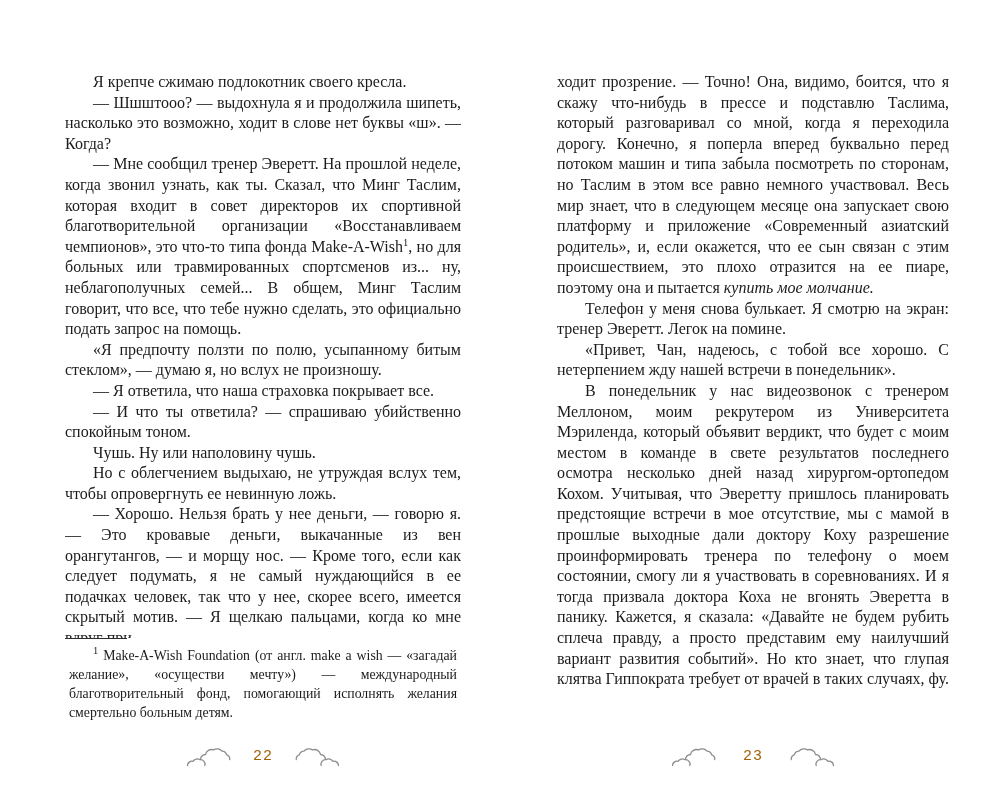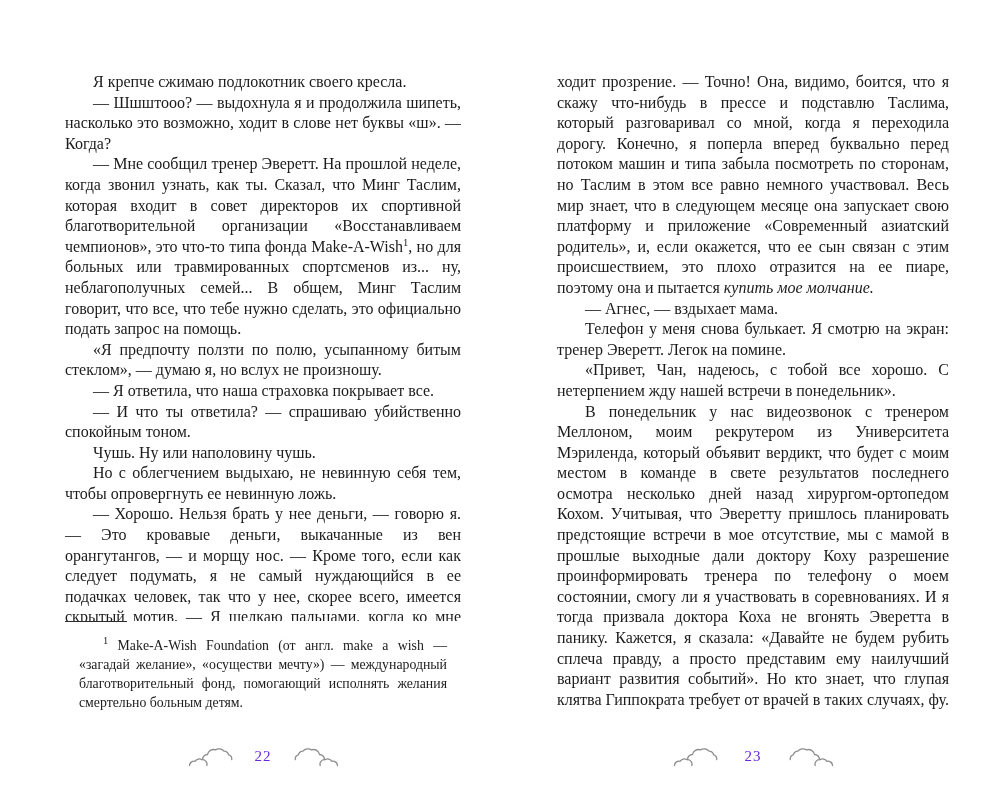--- a/index.html
+++ b/index.html
@@ -51,42 +51,43 @@
     margin-top: auto;
     flex: none;
   }
   .footnote-rule {
     width: 62px;
     height: 0;
     border-top: 1.5px solid #2c2c2c;
     margin: 0 0 7px 0;
   }
   .fn-text {
-    margin: 14px;
+    margin: 4px;
     font-size: 13.8px;
     line-height: 19px;
     text-align: justify;
     text-indent: 24px;
     hyphens: auto;
     -webkit-hyphens: auto;
   }
   .page-footer {
     flex: none;
     margin-top: 12px;
     display: flex;
     align-items: center;
     justify-content: center;
     gap: 19px;
     height: 36px;
   }
   .page.right .page-footer { margin-top: auto; gap: 24px; }
   .page-num {
     font-size: 15px;
-    color: #6d28d9;
+    color: #a16207;
     letter-spacing: 1px;
+    font-family: Liberation Mono, monospace;
   }
   .clouds { display: block; }
   .clouds.mirror { transform: scaleX(-1); }
   .cloud-line {
     fill: none;
     stroke: #8c8c8c;
     stroke-width: 1.3;
     stroke-linecap: round;
     stroke-linejoin: round;
   }
@@ -98,21 +99,21 @@
 
   <div class="page left">
     <div class="page-body">
       <p class="para">Я крепче сжимаю подлокотник своего кресла.</p>
       <p class="para">— Шшштооо? — выдохнула я и продолжила шипеть, насколько это возможно, ходит в слове нет буквы «ш». — Когда?</p>
       <p class="para"><span>— Мне сообщил тренер Эверетт. На прошлой неделе, когда звонил узнать, как ты. Сказал, что Минг Таслим, которая входит в совет директоров их спортивной благотворительной организации «Восстанавливаем чемпионов», это что-то типа фонда Make-A-Wish</span><sup class="fn-ref">1</sup><span>, но для больных или травмированных спортсменов из... ну, неблагополучных семей... В общем, Минг Таслим говорит, что все, что тебе нужно сделать, это официально подать запрос на помощь.</span></p>
       <p class="para">«Я предпочту ползти по полю, усыпанному битым стеклом», — думаю я, но вслух не произношу.</p>
       <p class="para">— Я ответила, что наша страховка покрывает все.</p>
       <p class="para">— И что ты ответила? — спрашиваю убийственно спокойным тоном.</p>
       <p class="para">Чушь. Ну или наполовину чушь.</p>
-      <p class="para">Но с облегчением выдыхаю, не невинную себя тем, чтобы опровергнуть ее невинную ложь.</p>
+      <p class="para">Но с облегчением выдыхаю, не утруждая вслух тем, чтобы опровергнуть ее невинную ложь.</p>
       <p class="para">— Хорошо. Нельзя брать у нее деньги, — говорю я. — Это кровавые деньги, выкачанные из вен орангутангов, — и морщу нос. — Кроме того, если как следует подумать, я не самый нуждающийся в ее подачках человек, так что у нее, скорее всего, имеется скрытый мотив. — Я щелкаю пальцами, когда ко мне вдруг при-</p>
     </div>
 
     <div class="footnote">
       <div class="footnote-rule"></div>
       <p class="fn-text"><sup class="fn-ref">1</sup> <span>Make-A-Wish Foundation (от англ. make a wish — «загадай желание», «осуществи мечту») — международный благотворительный фонд, помогающий исполнять желания смертельно больным детям.</span></p>
     </div>
 
     <div class="page-footer">
       <svg class="clouds" width="48" height="24" viewBox="0 0 48 24" aria-hidden="true">
@@ -123,21 +124,20 @@
       <svg class="clouds mirror" width="48" height="24" viewBox="0 0 48 24" aria-hidden="true">
         <path class="cloud-line" d="M1.5,21.5 a4.5,4.5 0 0 1 5.5,-4.2 a5,5 0 0 1 7,-1.6 a4.5,4.5 0 0 1 4.8,5.8"></path>
         <path class="cloud-line" d="M14.5,15.5 a5,5 0 0 1 5,-5 a6,6 0 0 1 8,-4.6 a6.5,6.5 0 0 1 8.6,1.2 a5,5 0 0 1 4.6,3.8 a3.8,3.8 0 0 1 3,4.6"></path>
       </svg>
     </div>
   </div>
 
   <div class="page right">
     <div class="page-body">
       <p class="para no-indent"><span>ходит прозрение. — Точно! Она, видимо, боится, что я скажу что-нибудь в прессе и подставлю Таслима, который разговаривал со мной, когда я переходила дорогу. Конечно, я поперла вперед буквально перед потоком машин и типа забыла посмотреть по сторонам, но Таслим в этом все равно немного участвовал. Весь мир знает, что в следующем месяце она запускает свою платформу и приложение «Современный азиатский родитель», и, если окажется, что ее сын связан с этим происшествием, это плохо отразится на ее пиаре, поэтому она и пытается </span><em class="emph">купить мое молчание.</em></p>
-      <p class="para">— Агнес, — вздыхает мама.</p>
       <p class="para">Телефон у меня снова булькает. Я смотрю на экран: тренер Эверетт. Легок на помине.</p>
       <p class="para">«Привет, Чан, надеюсь, с тобой все хорошо. С нетерпением жду нашей встречи в понедельник».</p>
       <p class="para">В понедельник у нас видеозвонок с тренером Меллоном, моим рекрутером из Университета Мэриленда, который объявит вердикт, что будет с моим местом в команде в свете результатов последнего осмотра несколько дней назад хирургом-ортопедом Кохом. Учитывая, что Эверетту пришлось планировать предстоящие встречи в мое отсутствие, мы с мамой в прошлые выходные дали доктору Коху разрешение проинформировать тренера по телефону о моем состоянии, смогу ли я участвовать в соревнованиях. И я тогда призвала доктора Коха не вгонять Эверетта в панику. Кажется, я сказала: «Давайте не будем рубить сплеча правду, а просто представим ему наилучший вариант развития событий». Но кто знает, что глупая клятва Гиппократа требует от врачей в таких случаях, фу.</p>
     </div>
 
     <div class="page-footer">
       <svg class="clouds" width="48" height="24" viewBox="0 0 48 24" aria-hidden="true">
         <path class="cloud-line" d="M1.5,21.5 a4.5,4.5 0 0 1 5.5,-4.2 a5,5 0 0 1 7,-1.6 a4.5,4.5 0 0 1 4.8,5.8"></path>
         <path class="cloud-line" d="M14.5,15.5 a5,5 0 0 1 5,-5 a6,6 0 0 1 8,-4.6 a6.5,6.5 0 0 1 8.6,1.2 a5,5 0 0 1 4.6,3.8 a3.8,3.8 0 0 1 3,4.6"></path>
       </svg>

